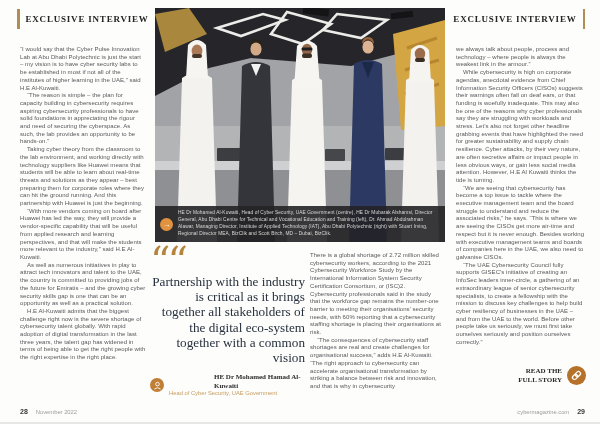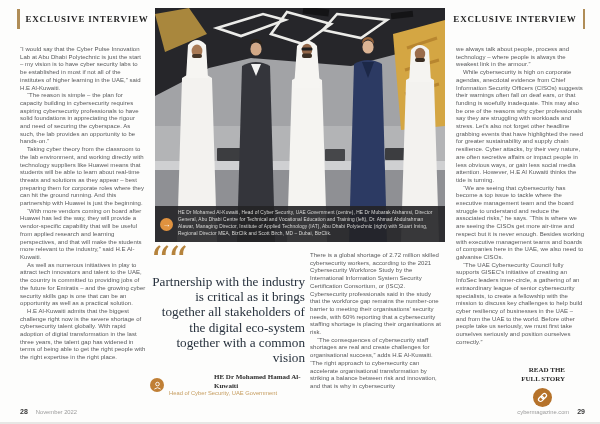--- a/index.html
+++ b/index.html
@@ -39,21 +39,21 @@
   .quote-text { font-family:"Liberation Serif", serif; font-size:13.2px; line-height:15.2px;
                 color:#27313d;text-align:right; }
   .quote-attribution { margin-top:8px; display:flex; align-items:center; gap:5px; }
   .avatar-circle { flex:0 0 14px; width:14px; height:14px; border-radius:50%; background:#c07f35;
                    display:flex; align-items:center; justify-content:center; }
   .attr-name { font-family:"Liberation Serif", serif; font-weight:bold; font-size:7px; color:#2b2b2b; line-height:8.5px;padding-left:45px; }
   .attr-role { font-size:5.8px; color:#c59c5e; line-height:7px; }
 
   
   .read-more { position:absolute; left:498px; top:366px; width:88px; display:flex;
-               align-items:center; justify-content:flex-end; gap:5px; cursor:pointer;flex-direction:column; }
+               align-items:center; justify-content:flex-end; gap:5px; cursor:pointer; }
   .read-more-label { font-family:"Liberation Serif", serif; font-weight:bold; font-size:7px;
                      line-height:8.6px; color:#2b2b2b; text-align:right; width:46px; }
   .link-circle { flex:0 0 19px; width:19px; height:19px; border-radius:50%; background:#b5722a;
                  display:flex; align-items:center; justify-content:center; }
 
   
   .footer-left  { position:absolute; left:20px;  bottom:9px; display:flex; align-items:baseline; gap:8px; }
   .footer-right { position:absolute; right:15px; bottom:9px; display:flex; align-items:baseline; gap:8px; }
   .page-number { font-weight:bold; font-size:7px; color:#3a3a3a; }
   .footer-muted { font-size:5.8px; color:#9b9b9b; }

